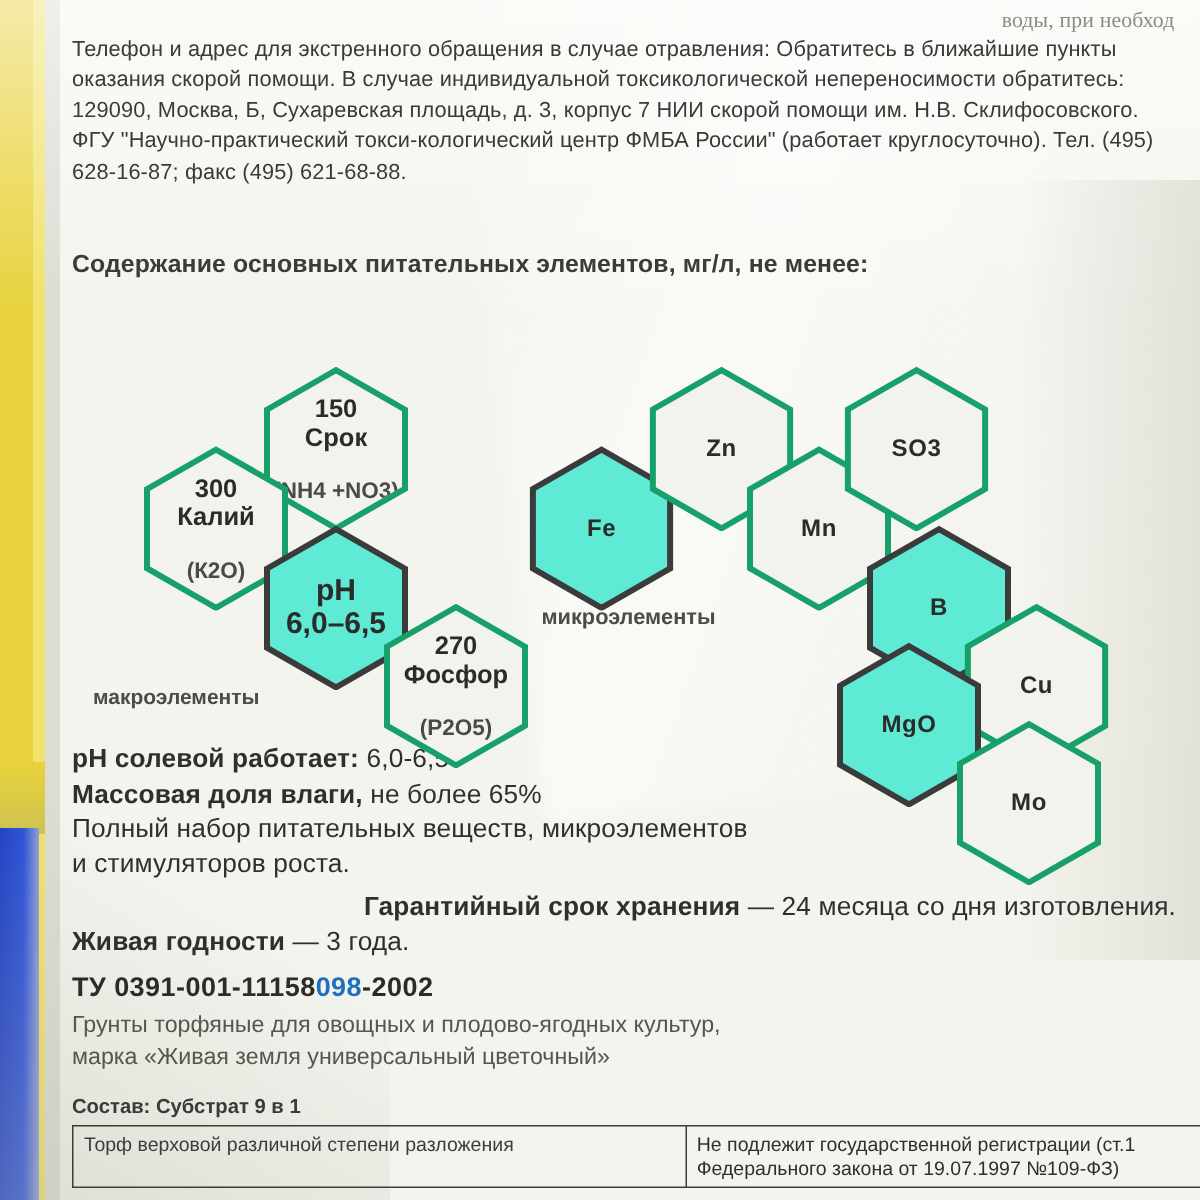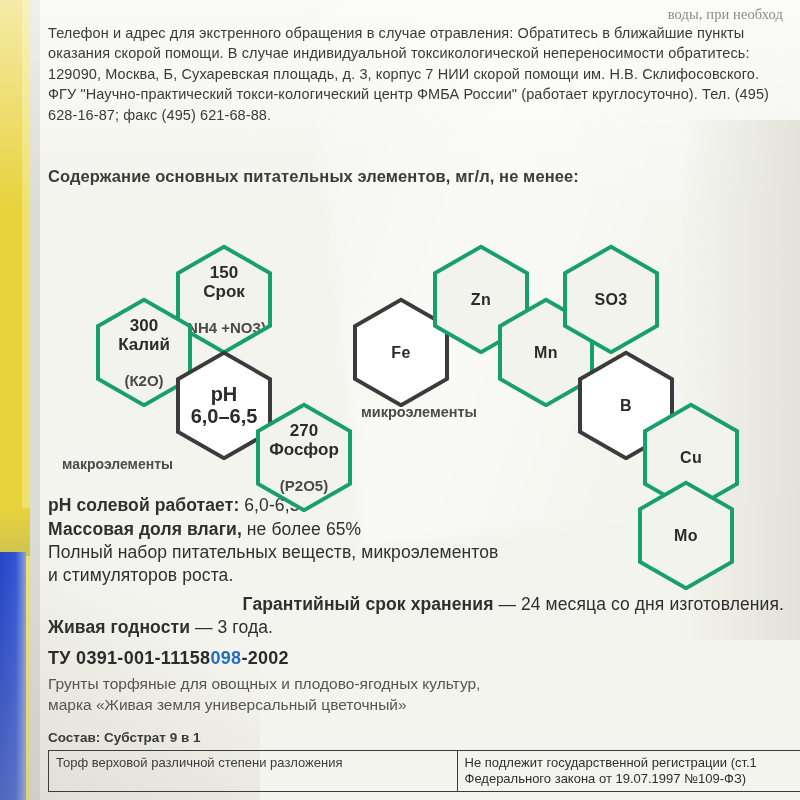--- a/index.html
+++ b/index.html
@@ -112,21 +112,21 @@
     clip-path: polygon(50% 0%, 100% 25%, 100% 75%, 50% 100%, 0% 75%, 0% 25%);
     display: flex;
     flex-direction: column;
     align-items: center;
     justify-content: center;
     line-height: 1.12;
   }
   .hex.green { background: #17a06a; }
   .hex.green .inner { background: #f3f3ee; }
   .hex.dark { background: #3b3b3b; }
-  .hex.dark .inner { background: #ffffff; }
+  .hex.dark .inner { background: #5eead4; }
   .hex .num {
     font-size: 17px;
     font-weight: bold;
     color: #2b2b2a;
   }
   .hex .name {
     font-size: 17px;
     font-weight: bold;
     color: #2b2b2a;
   }
@@ -300,20 +300,25 @@
             <div class="sym">B</div>
           </div>
       </div>
 
       <div class="hex green" style="left:595px; top:210px;">
         <div class="inner">
             <div class="sym">Cu</div>
           </div>
       </div>
 
+      <div class="hex dark" style="left:510px; top:236px;">
+        <div class="inner">
+            <div class="sym">MgO</div>
+          </div>
+      </div>
 
       <div class="hex green" style="left:590px; top:288px;">
         <div class="inner">
             <div class="sym">Mo</div>
           </div>
       </div>
 
       <div class="label-micro" style="left:313px; top:212px;">микроэлементы</div>
     </div>
 

